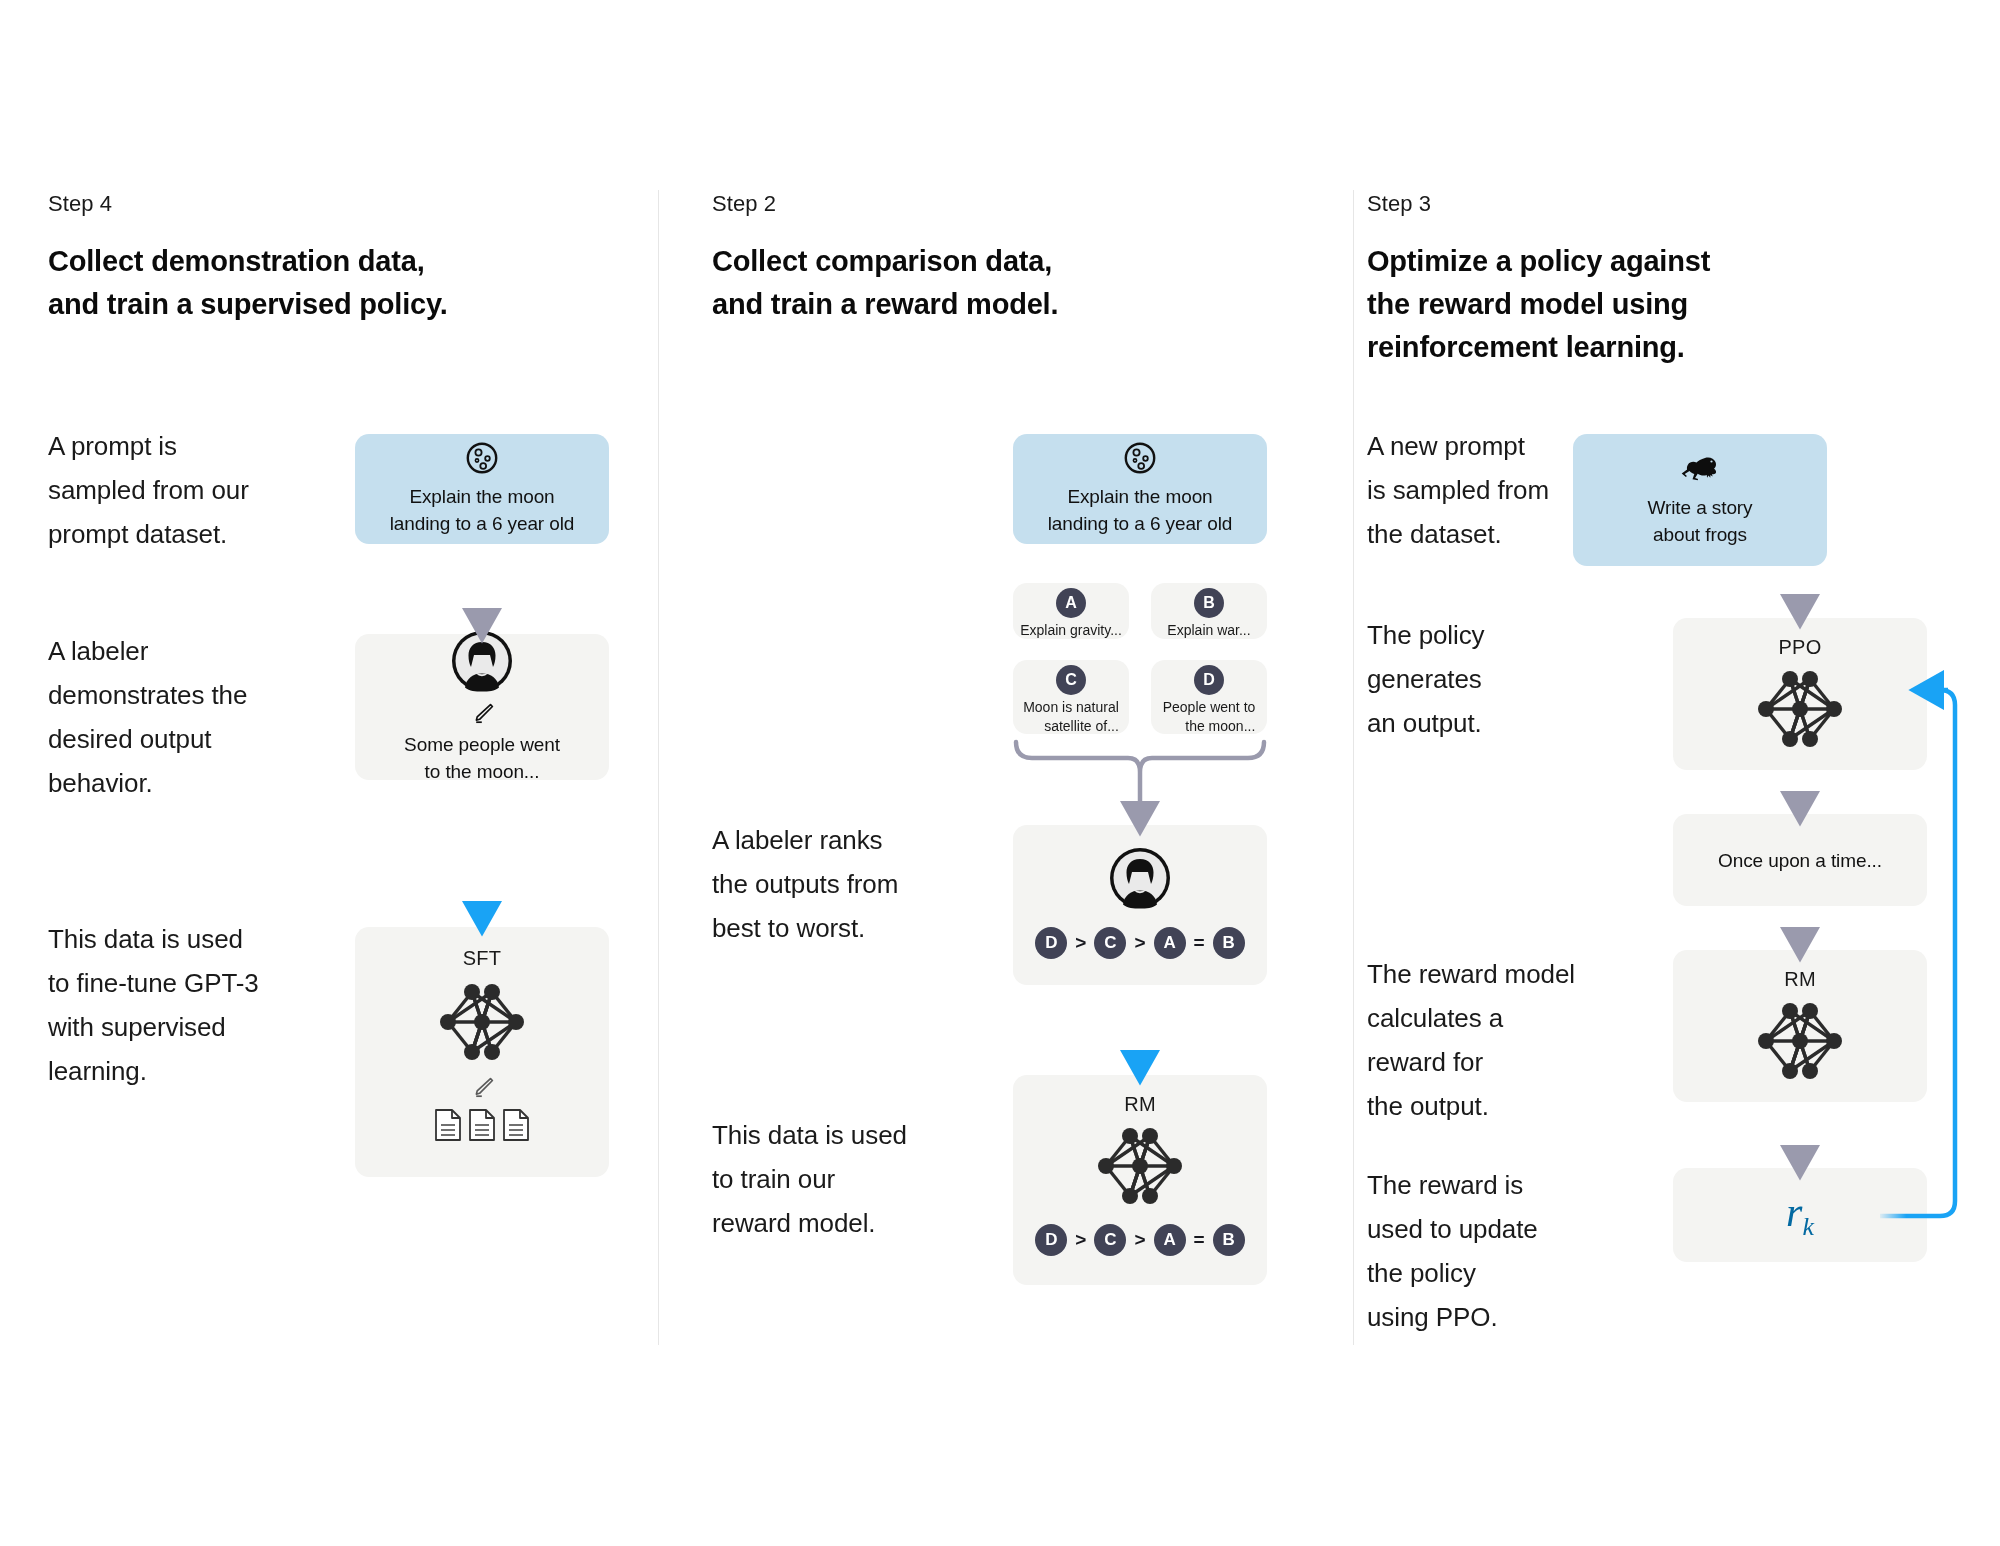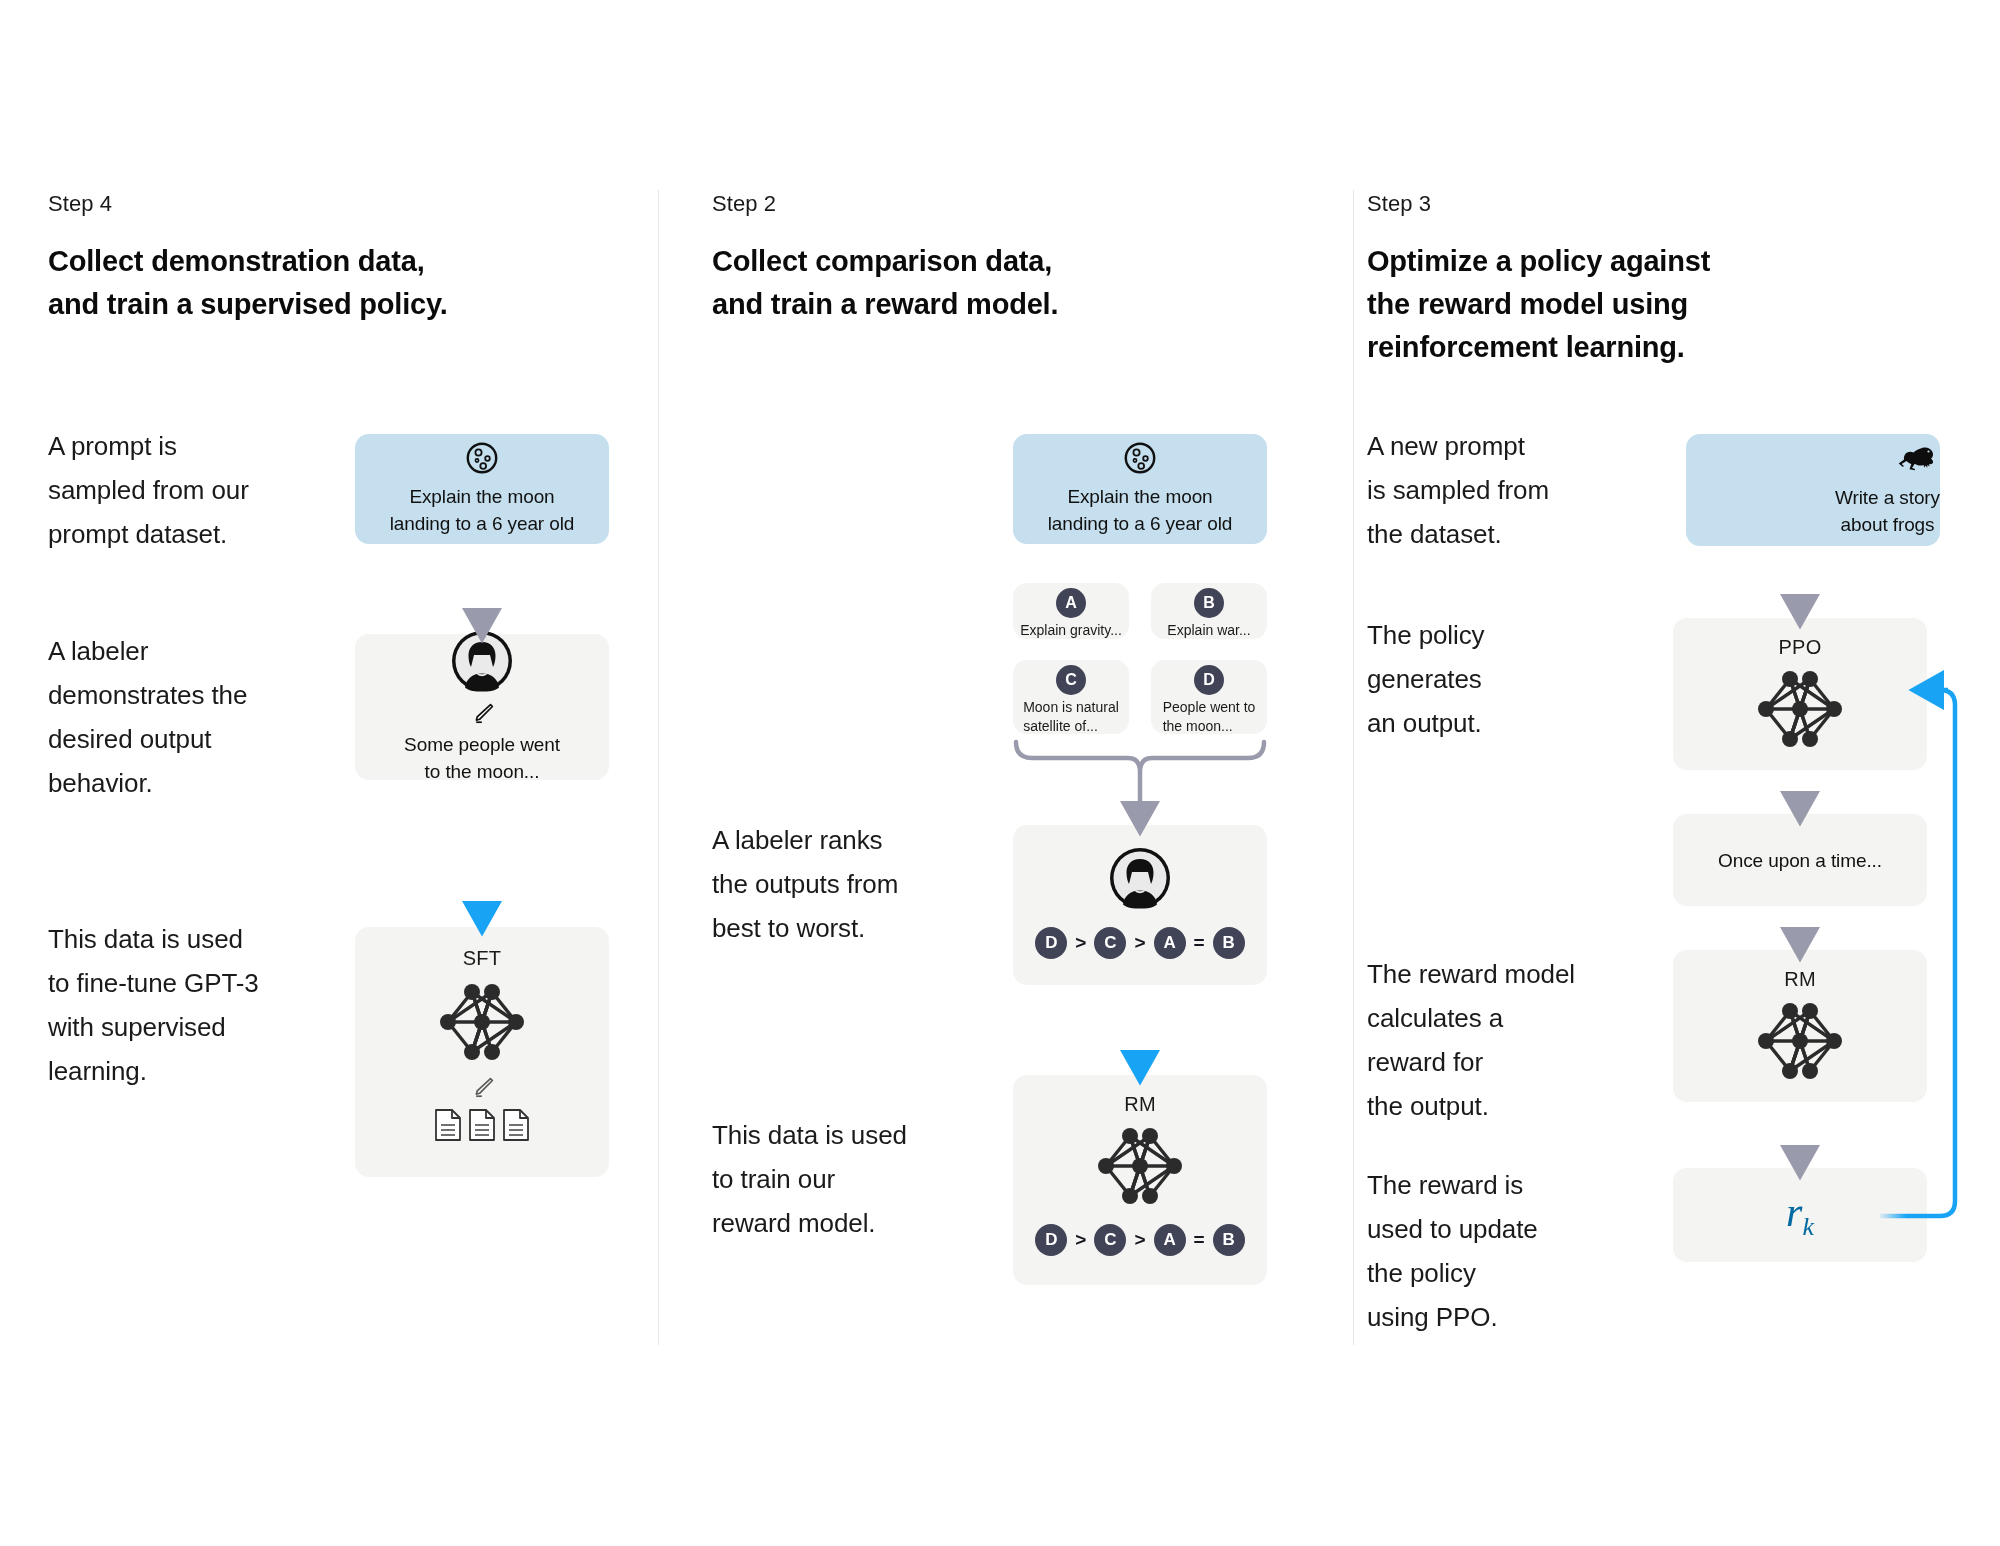--- a/index.html
+++ b/index.html
@@ -79,21 +79,21 @@
   }
   .card-head {
     font-size: 20px;
     text-align: center;
     color: #1a1a1a;
     letter-spacing: 0.2px;
   }
   .mini-card-text {
     font-size: 14px;
     line-height: 19px;
-    text-align: left;
+    text-align: right;
     color: #1a1a1a;
     white-space: pre-line;
   }
 
   
   .badge {
     width: 32px; height: 32px;
     border-radius: 50%;
     background: #414356;
     color: #fff;
@@ -393,21 +393,21 @@
 an output.</div>
   <div class="caption" style="left:1367px; top:952px;">The reward model
 calculates a
 reward for
 the output.</div>
   <div class="caption" style="left:1367px; top:1163px;">The reward is
 used to update
 the policy
 using PPO.</div>
 
-  <div class="card blue" style="left:1686px; top:434px; width:254px; height:112px;align-items:flex-end;">
+  <div class="card blue" style="left:1573px; top:434px; width:254px; height:132px;">
     <span class="frog-icon">
       <svg width="46" height="34" viewBox="0 0 46 34">
         <path d="M28 6c4.5-1.5 9 0.5 10.5 4 1.2 2.8 0.2 5.4-1.5 6.8 1.5 1 2.3 2.4 2 3.6-0.4 1.5-2.2 2.1-4 1.5l0.6 2.6-2.2-1.4-0.1 2.6-1.8-2.2-1.4 2.2-0.4-2.8c-2.8 1-6.4 0.6-9-1.2l-2.6 4.4 3 0.8-0.4 1.4-5.2-1 1.8-5.4c-1.8-0.4-3.6-1.4-4.8-2.8l-4.8 2.8 2.2 2-1 1.1-4.2-3.4 5.4-4c-0.4-1.6-0.2-3.4 0.8-4.9 1.8-2.8 5.4-3.6 8.6-2.2C21.2 9 24 7 28 6z" fill="#0d0d0d"></path>
         <circle cx="34.5" cy="9.5" r="1.1" fill="#c5dfee"></circle>
       </svg>
     </span>
     <div class="card-text" style="margin-top:8px;">Write a story
 about frogs</div>
   </div>
 

